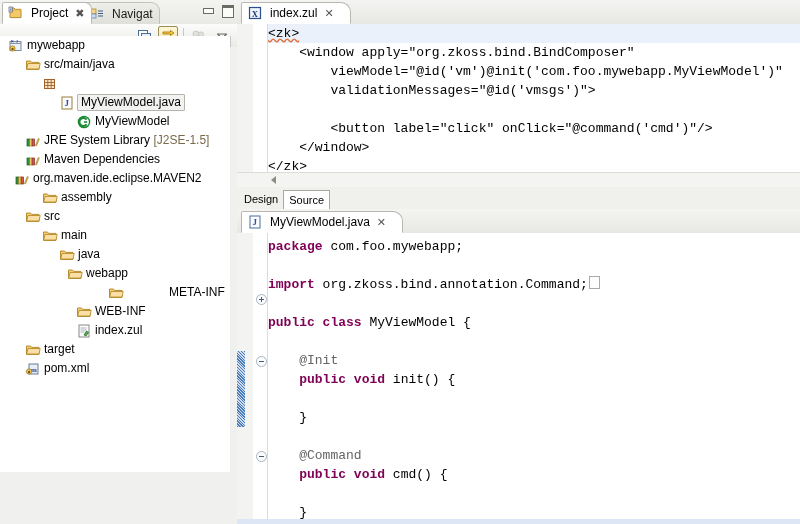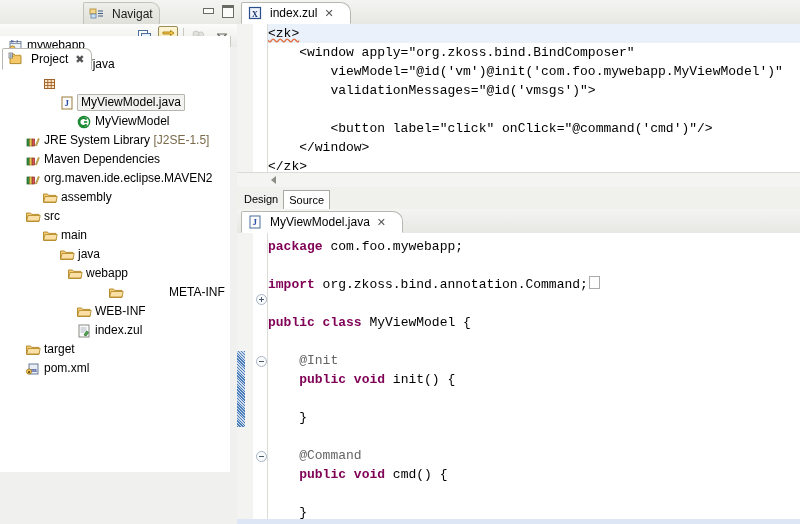--- a/index.html
+++ b/index.html
@@ -46,21 +46,20 @@
     padding: 0 6px 0 5px;
     font-size: 12px;
     white-space: nowrap;
   }
   .vtab.active {
     background: #ffffff;
     border: 1px solid #b8b8b0;
     border-bottom: 1px solid #ffffff;
     border-radius: 2px 7px 0 0;
     z-index: 3;
-    margin-top: 46px;
   }
   .vtab.inactive {
     background: linear-gradient(to bottom, #eeeeea 0%, #e0e0da 100%);
     border: 1px solid #c2c2ba;
     border-bottom: none;
     border-radius: 2px 9px 0 0;
     color: #1a1a1a;
     z-index: 2;
   }
   .tab-close {
@@ -490,21 +489,21 @@
           <svg width="16" height="16" viewBox="0 0 16 16">
             <rect x="2" y="6" width="2.4" height="7" fill="#2f8f3f" stroke="#1d5a28" stroke-width="0.7"></rect>
             <rect x="4.6" y="6" width="2.4" height="7" fill="#e8c75a" stroke="#9a7c20" stroke-width="0.7"></rect>
             <rect x="7.2" y="6" width="2.4" height="7" fill="#d9544a" stroke="#8c2e28" stroke-width="0.7"></rect>
             <path d="M10.5 12.5l2.8-7 1 0.4-2.8 7z" fill="#f0d27a" stroke="#9a7c20" stroke-width="0.7"></path>
           </svg>
         </span>
         <span class="lbl">Maven Dependencies</span>
       </div>
 
-      <div class="trow" style="padding-left:25px;">
+      <div class="trow" style="padding-left:14px;">
         <span class="ticon">
           <svg width="16" height="16" viewBox="0 0 16 16">
             <rect x="2" y="6" width="2.4" height="7" fill="#2f8f3f" stroke="#1d5a28" stroke-width="0.7"></rect>
             <rect x="4.6" y="6" width="2.4" height="7" fill="#e8c75a" stroke="#9a7c20" stroke-width="0.7"></rect>
             <rect x="7.2" y="6" width="2.4" height="7" fill="#d9544a" stroke="#8c2e28" stroke-width="0.7"></rect>
             <path d="M10.5 12.5l2.8-7 1 0.4-2.8 7z" fill="#f0d27a" stroke="#9a7c20" stroke-width="0.7"></path>
           </svg>
         </span>
         <span class="lbl">org.maven.ide.eclipse.MAVEN2</span>
       </div>

